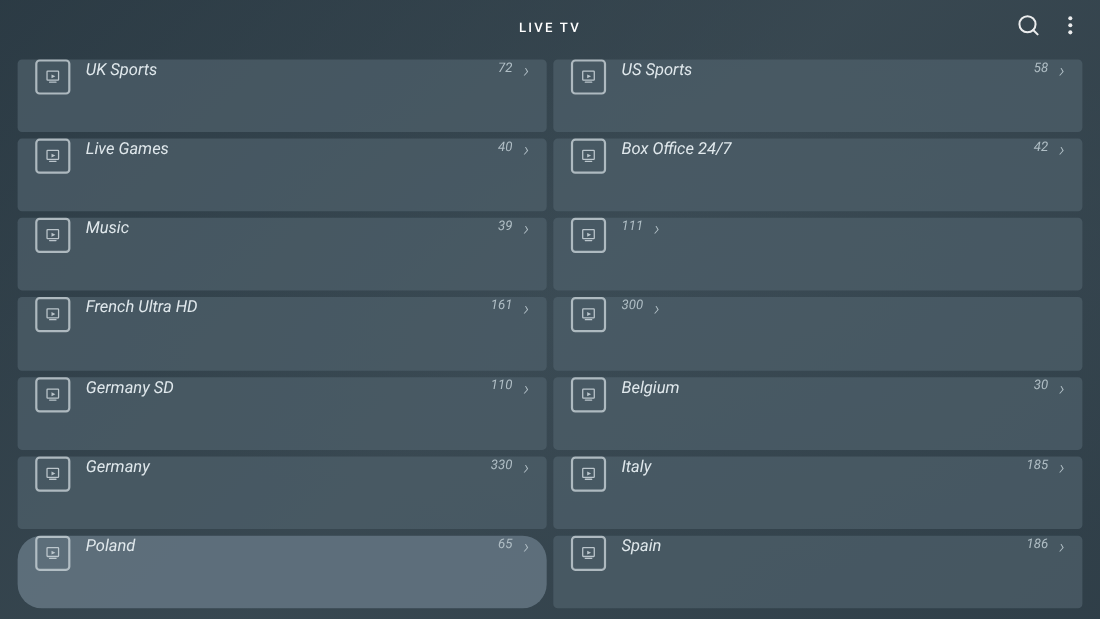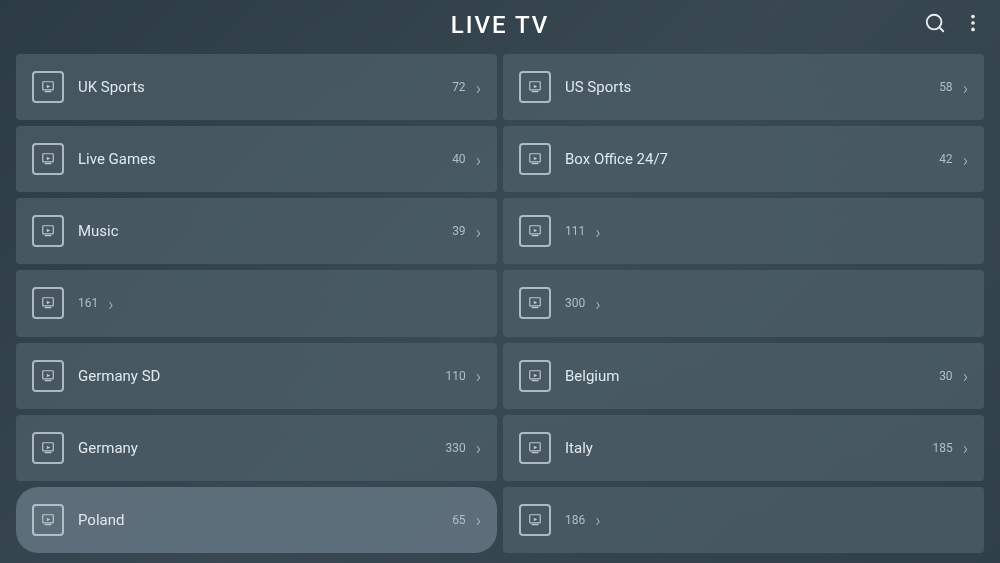--- a/index.html
+++ b/index.html
@@ -34,21 +34,21 @@
       display: flex;
       align-items: center;
       justify-content: center;
       height: 50px;
       position: relative;
       z-index: 10;
     }
 
     .header-title {
       color: #ffffff;
-      font-size: 24px;
+      font-size: 12px;
       font-weight: 500;
       letter-spacing: 2px;
     }
 
     .header-icons {
       position: absolute;
       right: 16px;
       display: flex;
       align-items: center;
       gap: 16px;
@@ -69,24 +69,24 @@
       padding: 4px 16px 10px 16px;
       height: calc(563px - 50px);
       position: relative;
       z-index: 10;
     }
 
     .grid-item {
       background-color: rgba(78, 95, 105, 0.75);
       border-radius: 4px;
       display: flex;
-      align-items: center;
       padding: 0 16px;
       cursor: pointer;
       transition: background-color 0.2s;
+      font-style: italic;
     }
 
     .grid-item.highlighted {
       background-color: rgba(100, 118, 130, 0.85);
       border-radius: 22px;
     }
 
     .play-icon-wrapper {
       width: 32px;
       height: 32px;
@@ -220,20 +220,21 @@
       <span class="chevron-icon">›</span>
     </div>
       <div class="grid-item">
       <div class="play-icon-wrapper">
         <svg viewBox="0 0 24 24" xmlns="http://www.w3.org/2000/svg">
           <rect x="3" y="3" width="18" height="14" rx="1" fill="none" stroke="rgba(200,210,215,0.9)" stroke-width="2"></rect>
           <polygon points="10,8 16,11 10,14" fill="rgba(200,210,215,0.9)"></polygon>
           <line x1="7" y1="20" x2="17" y2="20" stroke="rgba(200,210,215,0.9)" stroke-width="2" stroke-linecap="round"></line>
         </svg>
       </div>
+      <span class="item-label">French Ultra HD</span>
       <span class="item-count">161</span>
       <span class="chevron-icon">›</span>
     </div>
       <div class="grid-item">
       <div class="play-icon-wrapper">
         <svg viewBox="0 0 24 24" xmlns="http://www.w3.org/2000/svg">
           <rect x="3" y="3" width="18" height="14" rx="1" fill="none" stroke="rgba(200,210,215,0.9)" stroke-width="2"></rect>
           <polygon points="10,8 16,11 10,14" fill="rgba(200,210,215,0.9)"></polygon>
           <line x1="7" y1="20" x2="17" y2="20" stroke="rgba(200,210,215,0.9)" stroke-width="2" stroke-linecap="round"></line>
         </svg>
@@ -302,17 +303,18 @@
       <span class="chevron-icon">›</span>
     </div>
       <div class="grid-item">
       <div class="play-icon-wrapper">
         <svg viewBox="0 0 24 24" xmlns="http://www.w3.org/2000/svg">
           <rect x="3" y="3" width="18" height="14" rx="1" fill="none" stroke="rgba(200,210,215,0.9)" stroke-width="2"></rect>
           <polygon points="10,8 16,11 10,14" fill="rgba(200,210,215,0.9)"></polygon>
           <line x1="7" y1="20" x2="17" y2="20" stroke="rgba(200,210,215,0.9)" stroke-width="2" stroke-linecap="round"></line>
         </svg>
       </div>
+      <span class="item-label">Spain</span>
       <span class="item-count">186</span>
       <span class="chevron-icon">›</span>
     </div>
     </div>
 </div>
 
 </body></html>

